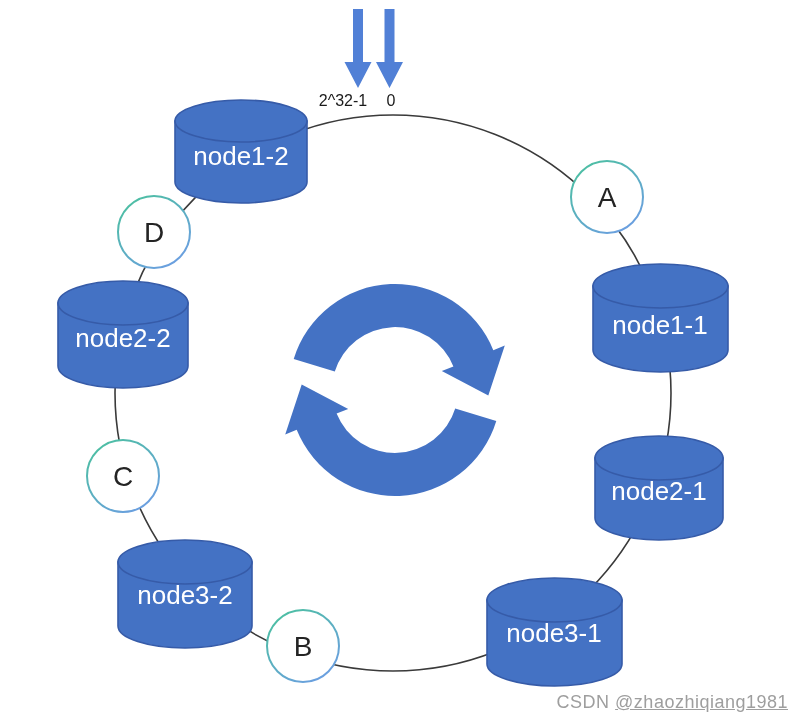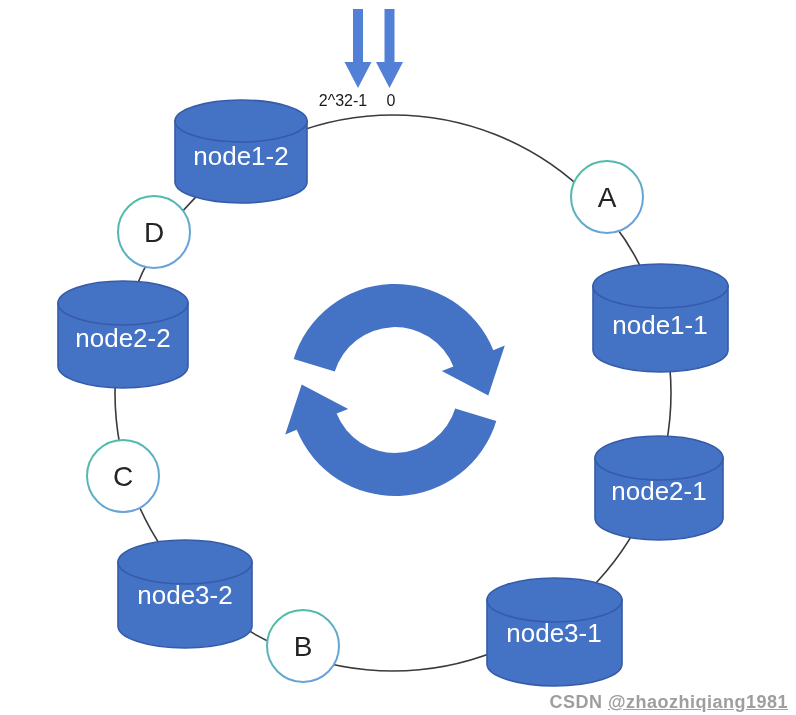--- a/index.html
+++ b/index.html
@@ -37,21 +37,20 @@
     fill: #1a1a1a;
   }
   .watermark {
     position: absolute;
     right: 8px;
     bottom: 2px;
     font-size: 18px;
     color: #9e9e9e;
     letter-spacing: 0.5px;
     user-select: none;
-    font-weight: bold;
   }
   .watermark .wm-user { text-decoration: underline; }
 </style>
 </head>
 <body>
 
 <div class="stage">
   <svg class="diagram-svg" width="796" height="715" viewBox="0 0 796 715">
     <defs>
       <linearGradient id="markerGrad" x1="0" y1="0" x2="0.7" y2="1">

